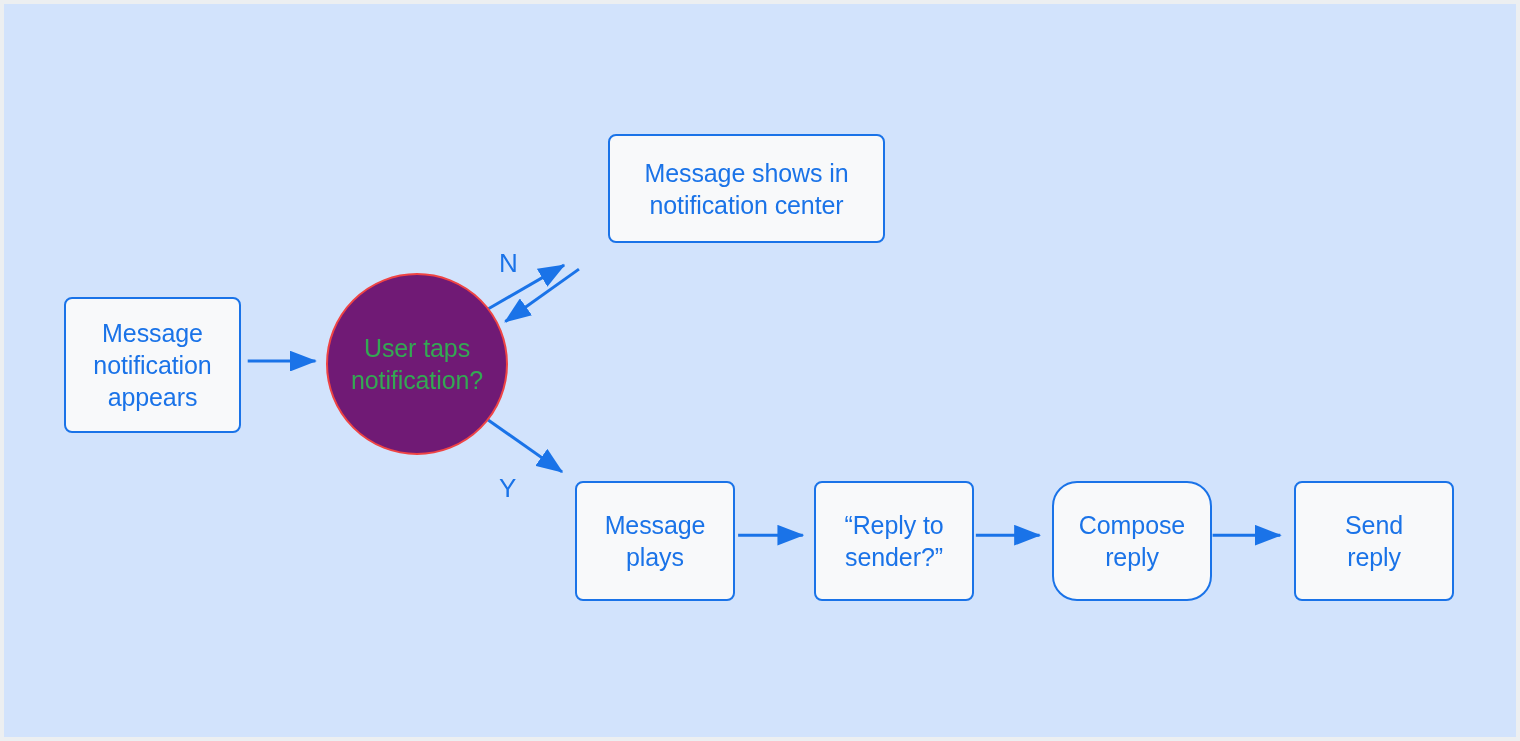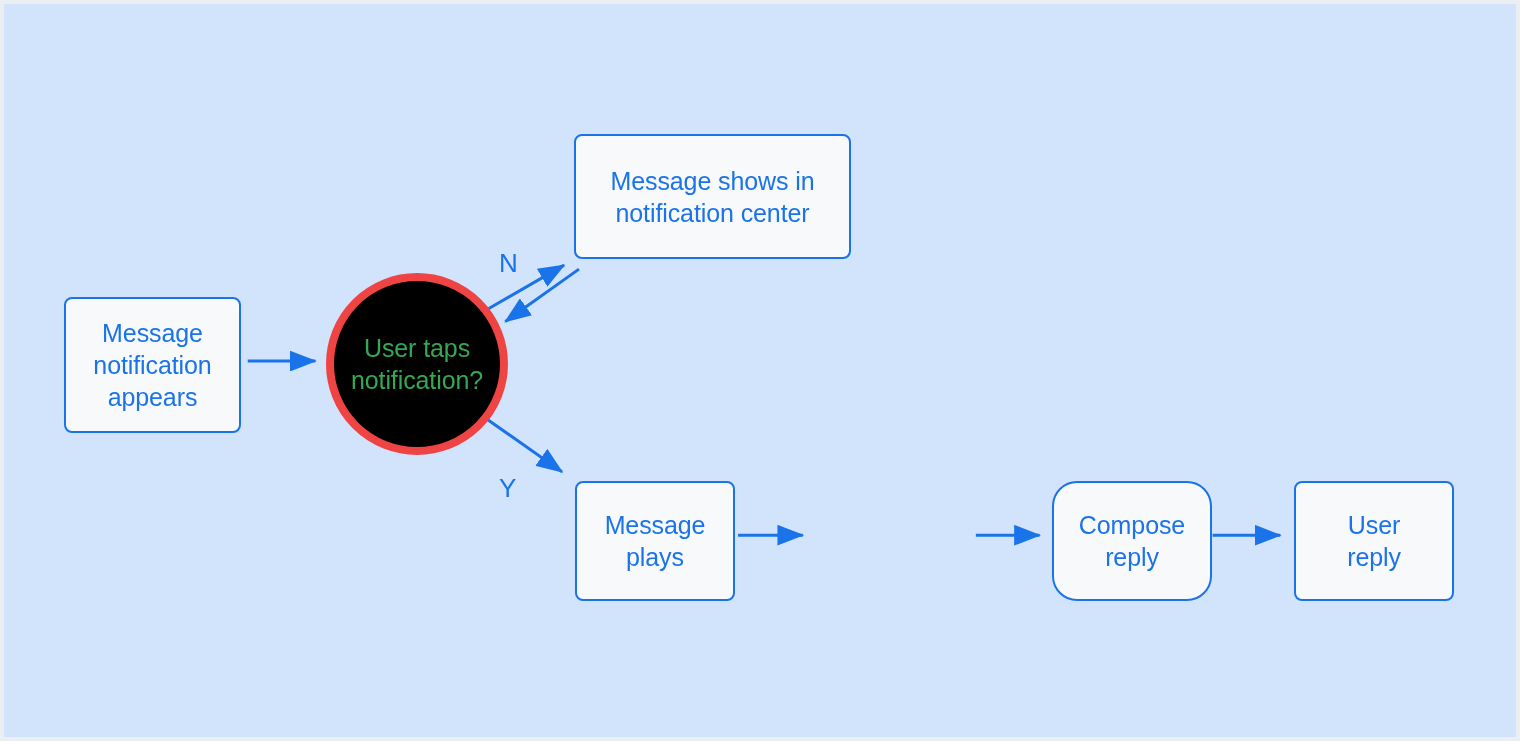--- a/index.html
+++ b/index.html
@@ -29,22 +29,22 @@
     text-align: center;
     color: #1a73e8;
     font-size: 25px;
     line-height: 1.28;
     white-space: pre-line;
     letter-spacing: -0.1px;
   }
   .decision {
     position: absolute;
     box-sizing: border-box;
-    background: #000000;
-    border: 8px solid #ef4444;
+    background: #701a75;
+    border: 2px solid #ef4444;
     border-radius: 50%;
     display: flex;
     align-items: center;
     justify-content: center;
     text-align: center;
     color: #34a853;
     font-size: 25px;
     line-height: 1.28;
     white-space: pre-line;
     letter-spacing: -0.1px;
@@ -106,30 +106,32 @@
     </g>
   </svg>
 
   <div class="node" style="left:60px; top:293px; width:177px; height:136px;">Message
 notification
 appears</div>
 
   <div class="decision" style="left:322px; top:269px; width:182px; height:182px;">User taps
 notification?</div>
 
-  <div class="node" style="left:570px; top:130px; width:277px; height:125px;">Message shows in
+  <div class="node" style="left:604px; top:130px; width:277px; height:109px;">Message shows in
 notification center</div>
 
   <div class="node" style="left:571px; top:477px; width:160px; height:120px;">Message
 plays</div>
 
+  <div class="node" style="left:810px; top:477px; width:160px; height:120px;">“Reply to
+sender?”</div>
 
   <div class="node" style="left:1048px; top:477px; width:160px; height:120px;border-radius:25px;">Compose
 reply</div>
 
-  <div class="node" style="left:1290px; top:477px; width:160px; height:120px;">User
+  <div class="node" style="left:1290px; top:477px; width:160px; height:120px;">Send
 reply</div>
 
   <div class="edge-label" style="left:495px; top:246px;">N</div>
 
   <div class="edge-label" style="left:495px; top:471px;">Y</div>
 
 </div>
 
 </body></html>

